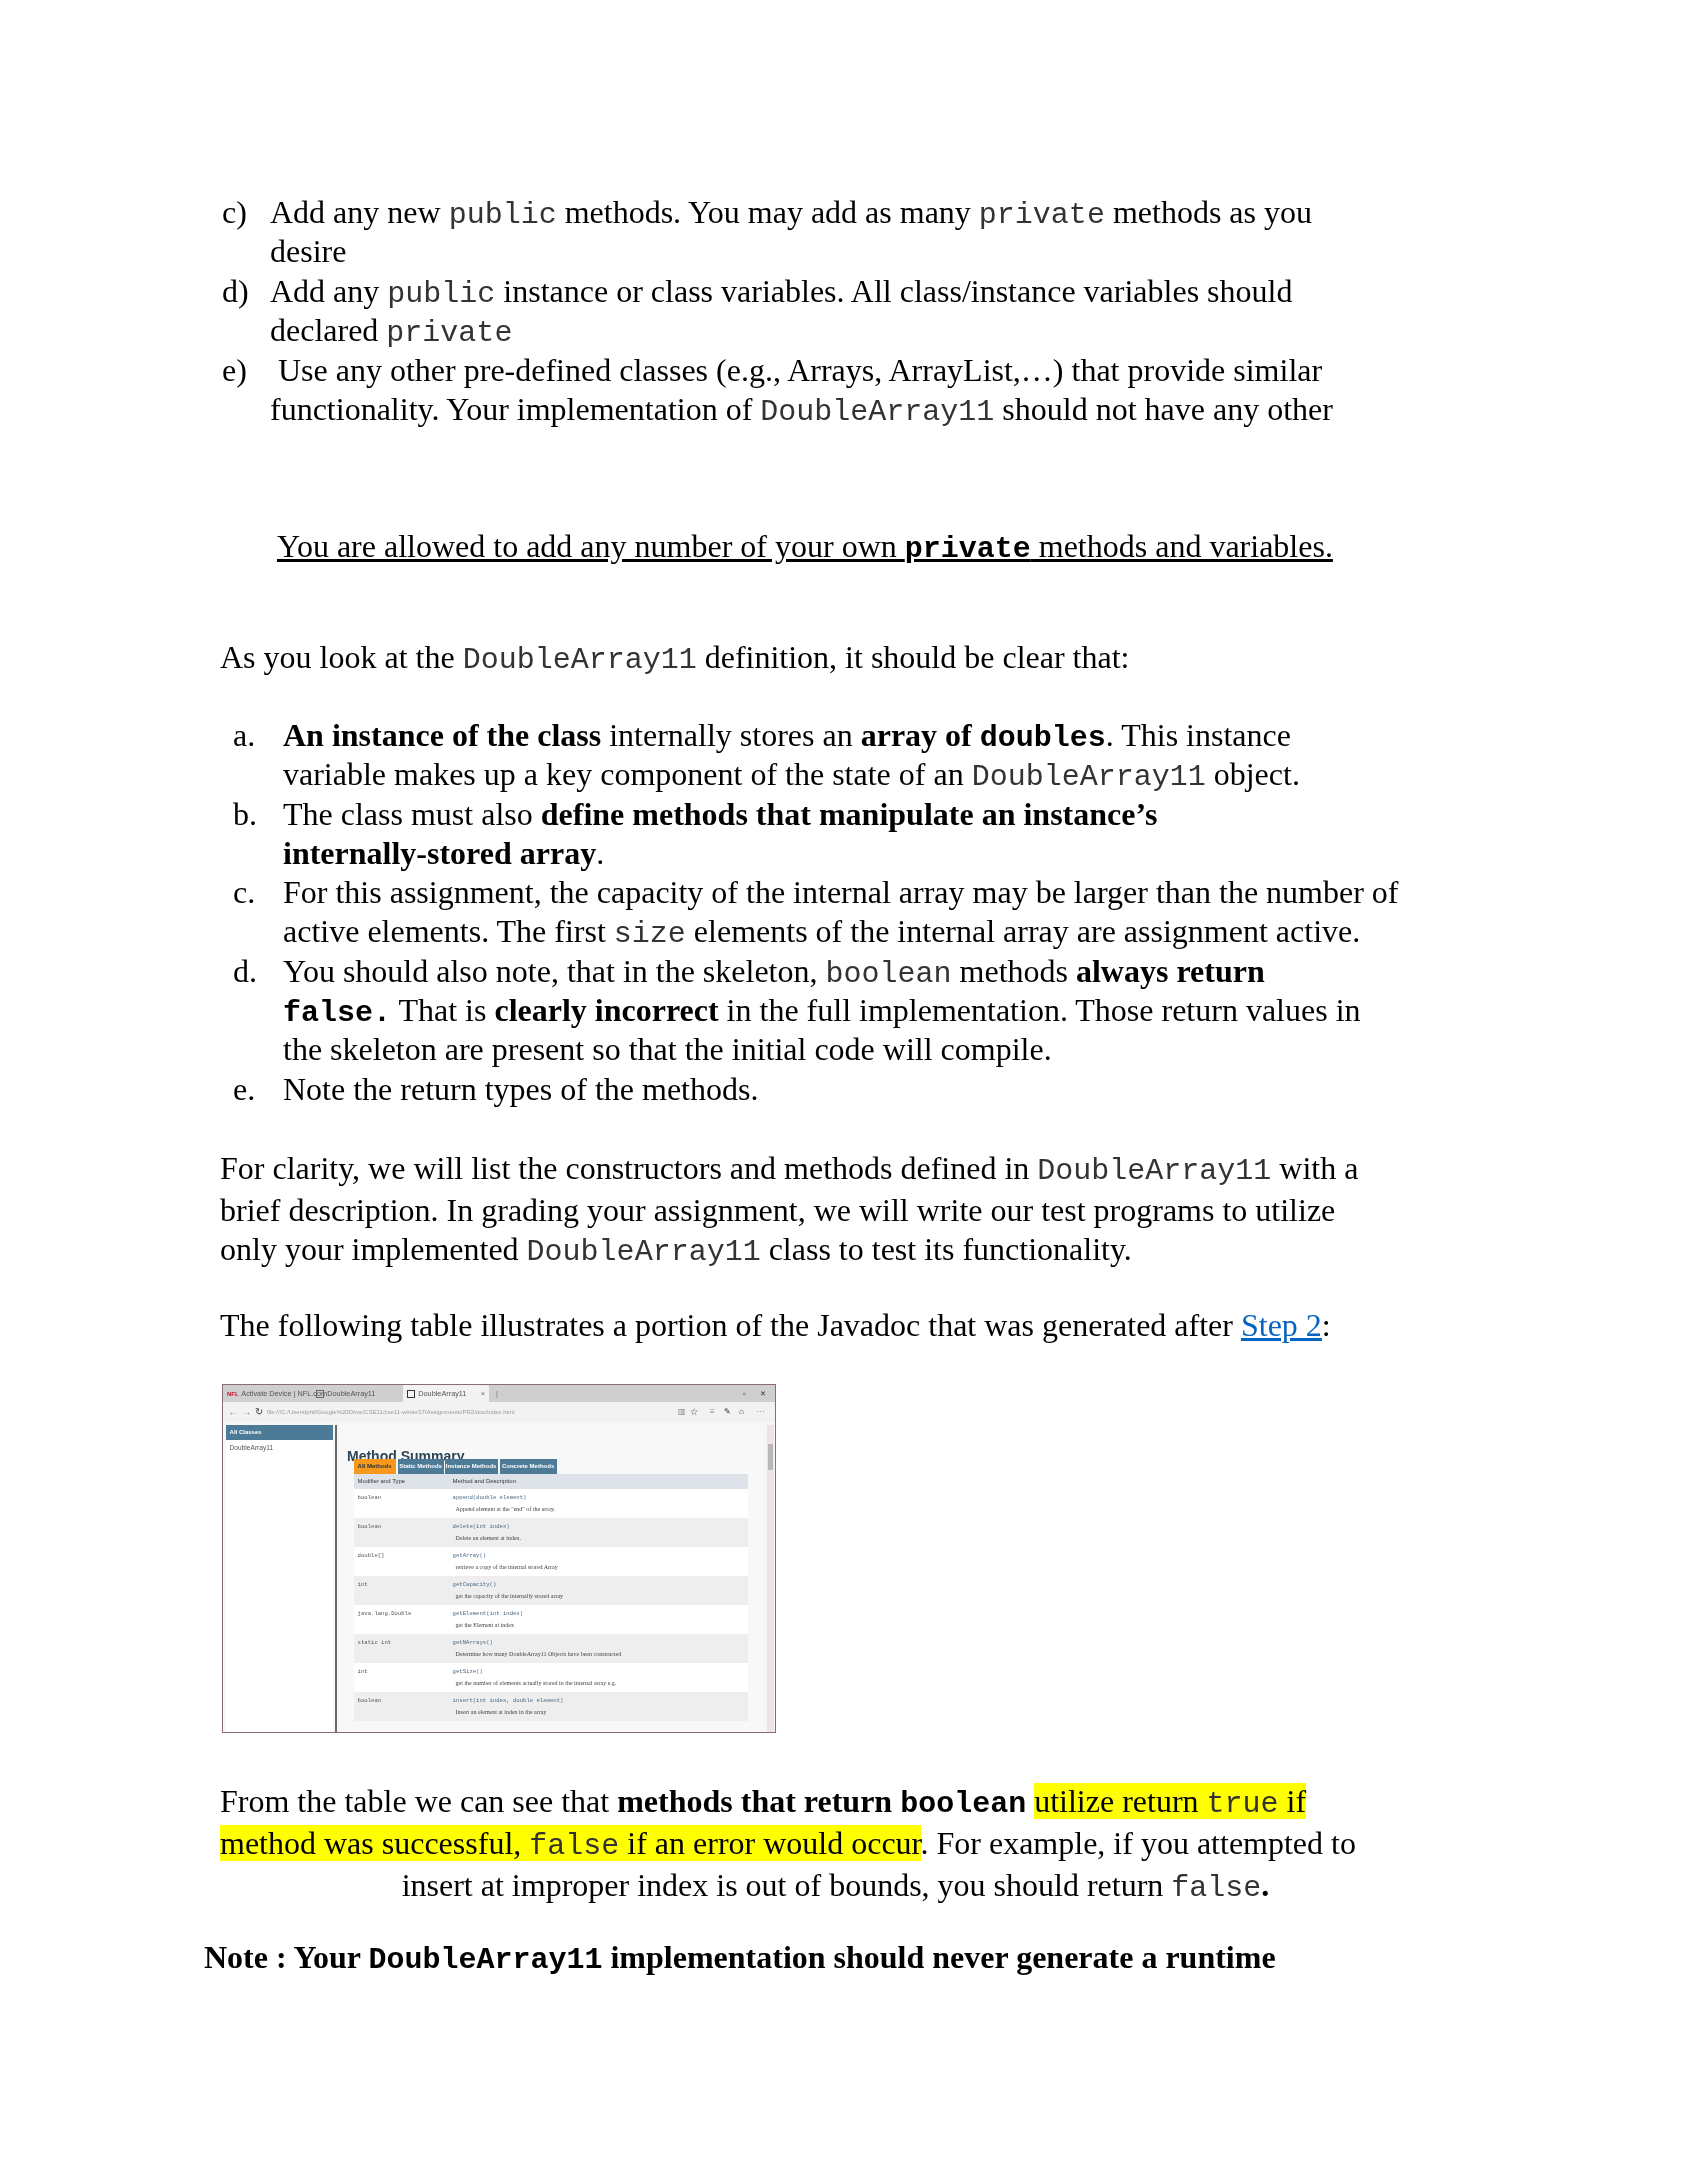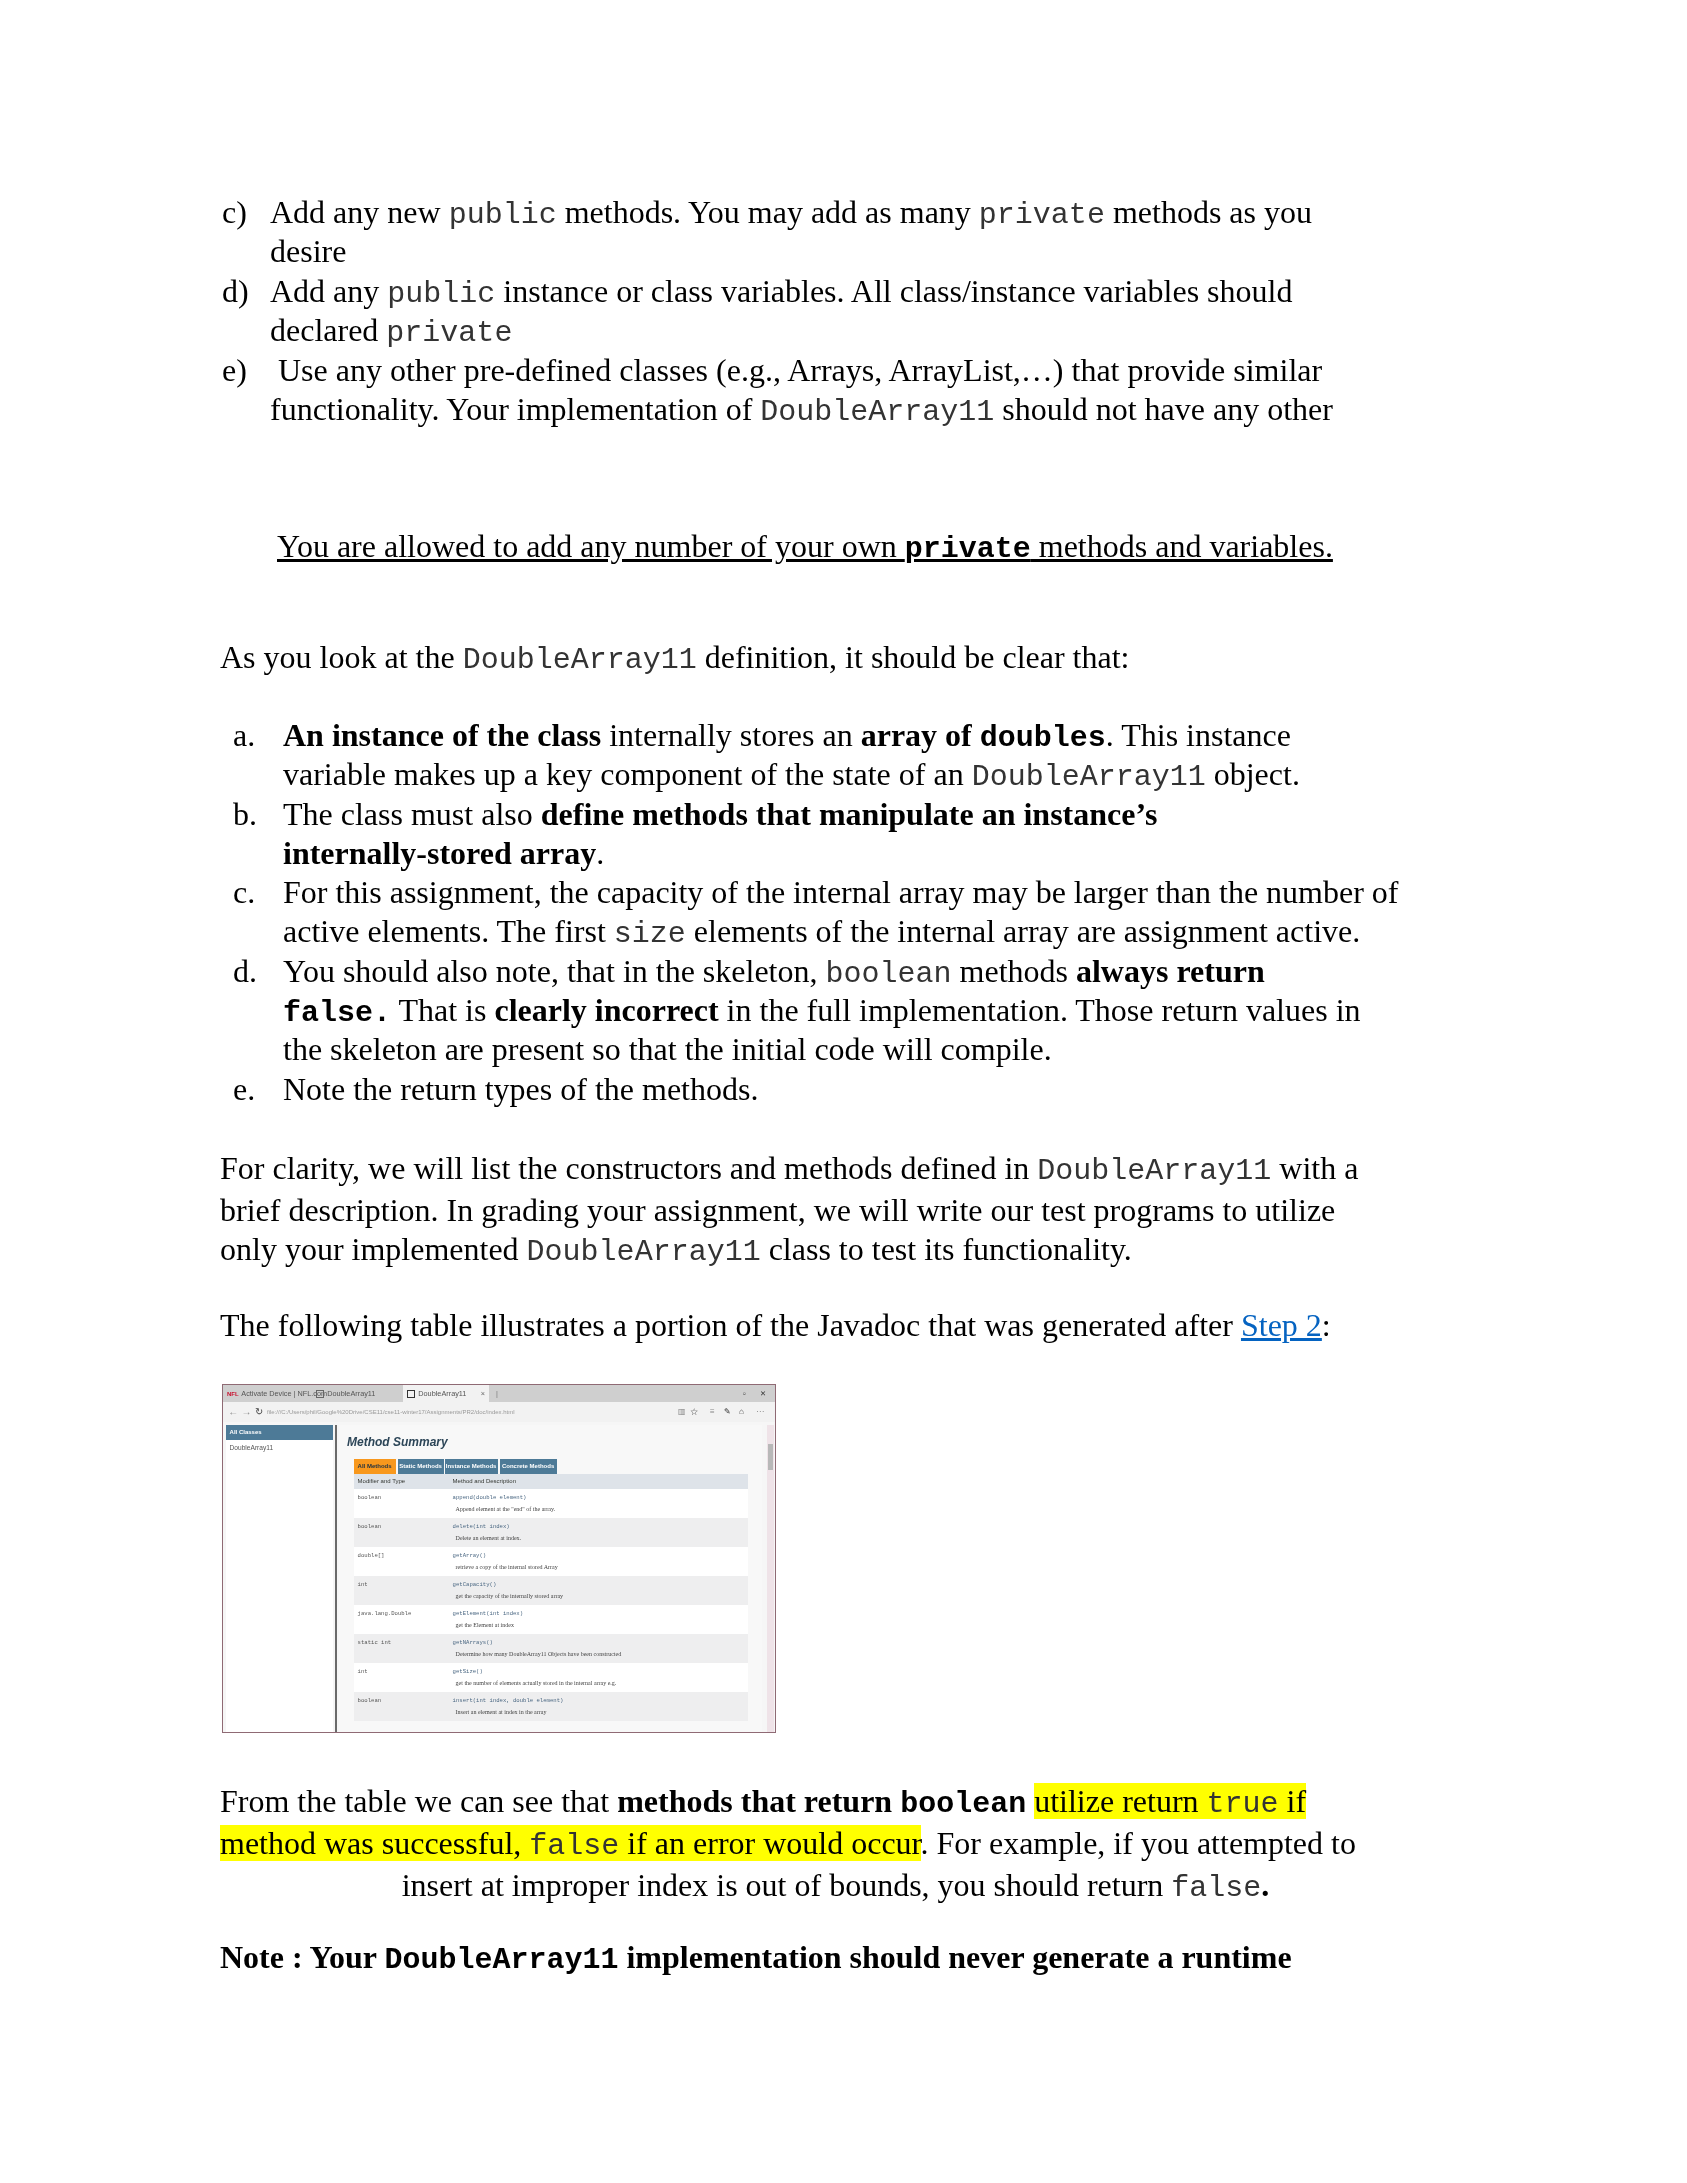--- a/index.html
+++ b/index.html
@@ -27,21 +27,21 @@
   .tab { position:absolute; top:0; height:17px; font-size:7.3px; line-height:17px; color:#555; white-space:nowrap; }
   .tab.active { background:#f2f2f2; }
   .addrbar { position:absolute; left:0; top:17px; width:100%; height:20px; background:#f2f2f2; }
   .addr { position:absolute; left:44px; top:0; height:20px; line-height:20px; font-size:6px; color:#9a9a9a; white-space:nowrap; }
   .navicon { position:absolute; top:0; line-height:20px; font-size:10px; color:#888; }
   .sidebar { position:absolute; left:2.6px; top:40px; width:107px; height:307px; background:#fff; }
   .sidebar-head { height:14.6px; background:#4d7a97; color:#fff; font-size:6px; font-weight:bold; line-height:14.6px; padding-left:4px; }
   .sidebar-link { font-size:6.6px; color:#555; padding:4px 4px; }
   .divider { position:absolute; left:112px; top:40px; width:2px; height:307px; background:#6a6a6a; }
   .content { position:absolute; left:116px; top:40px; width:423px; height:307px; background:#f8f8f8; }
-  .msum { position:absolute; left:8px; top:10px; font-size:12px; font-style:italic; font-weight:bold; color:#2c4557; }
+  .msum { position:absolute; left:8px; top:23px; font-size:14px; font-weight:bold; color:#2c4557; }
   .mtabs { position:absolute; left:14.6px; top:34px; height:14.6px; }
   .mtab { position:absolute; top:0; height:14.6px; line-height:14.6px; font-size:6px; font-weight:bold; color:#fff; background:#4d7a97; text-align:center; white-space:nowrap; }
   .mtab.active { background:#f8981d; color:#253441; }
   .mtable { position:absolute; left:14.6px; top:49px; width:394px; }
   .mhead { height:14.6px; background:#dee3e9; font-size:6px; color:#353833; line-height:14.6px; position:relative; }
   .mrow { height:29px; position:relative; font-size:6px; color:#444; }
   .mrow.odd { background:#fff; }
   .mrow.even { background:#eeeeef; }
   .c1 { position:absolute; left:4px; top:5.3px; font-family:"Liberation Mono", "DejaVu Sans Mono", monospace; font-size:5.6px; color:#555; }
   .c2a { position:absolute; left:99px; top:5.3px; font-family:"Liberation Mono", "DejaVu Sans Mono", monospace; font-size:5.6px; color:#4a6782; }
@@ -244,18 +244,18 @@
       <span>From the table we can see that </span><b>methods that return </b><span class="mono-b">boolean</span> <span class="hl"><span>utilize return </span><span class="mono">true</span><span> if</span></span>
     </div>
     <div style="white-space:nowrap;">
       <span class="hl"><span>method was successful, </span><span class="mono">false</span><span> if an error would occur</span></span><span>. For example, if you attempted to</span>
     </div>
     <div style="white-space:nowrap;text-align:center;">
       <span>insert at improper index is out of bounds, you should return </span><span class="mono">false</span><b>.</b>
     </div>
   </div>
 
-  <div class="txt" style="left:220px; top:1938px; white-space:nowrap; font-weight:bold;">
+  <div class="txt" style="left:204px; top:1938px; white-space:nowrap; font-weight:bold;">
     <span>Note  : Your </span><span class="mono-b">DoubleArray11</span><span> implementation should never generate a runtime</span>
   </div>
 
 </div>
 
 
 </body></html>

